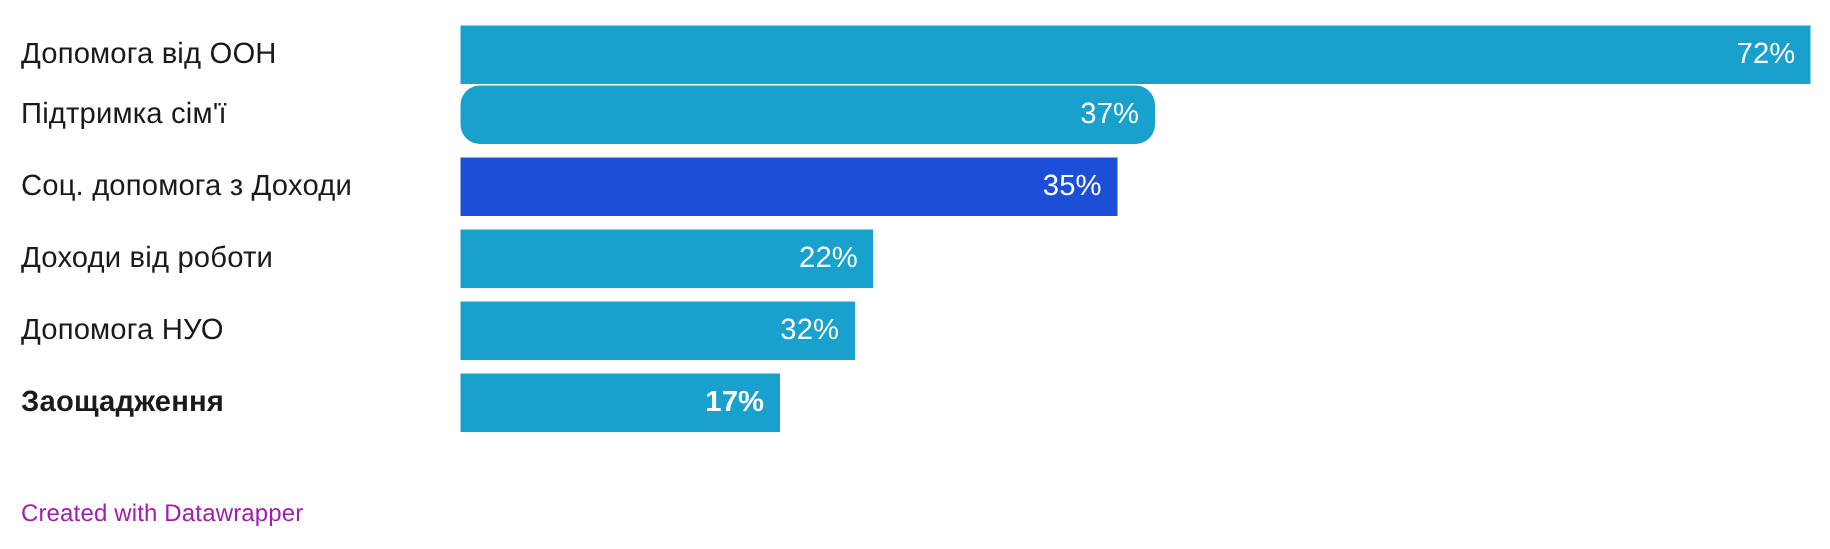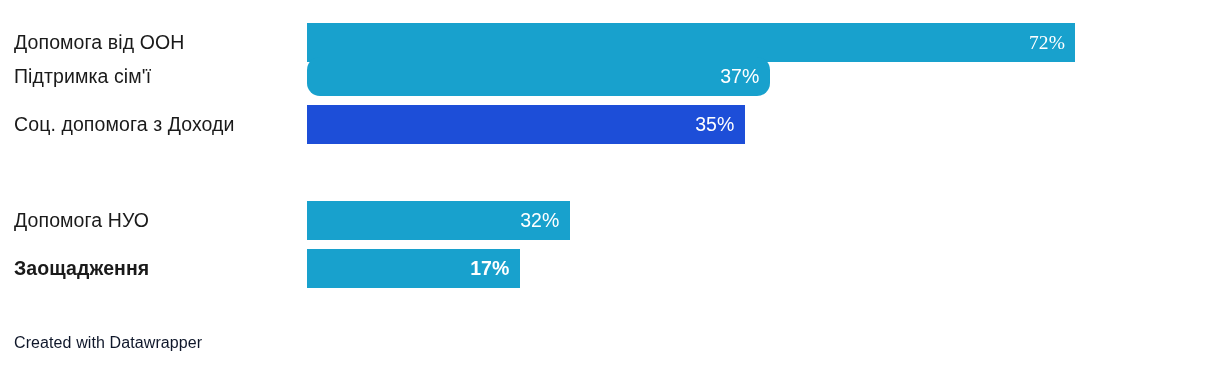--- a/index.html
+++ b/index.html
@@ -76,54 +76,62 @@
     line-height: 39px;
     white-space: nowrap;
     letter-spacing: 0.1px;
   }
 
   
   #chart-footer {
     position: absolute;
     left: 14px;
     top: 332px;
-    color: #0f172a;
+    color: #a21caf;
     font-size: 16px;
     line-height: 22px;
     white-space: nowrap;
     letter-spacing: 0.1px;
   }
 </style>
 </head>
 <body>
 
 <div id="chart-root">
 
   <div id="bars-area">
-      <div class="bar-row" style="top: 23px;">
+      <div class="bar-row" style="top: 17px;">
         <div class="bar-label">Допомога від ООН</div>
-        <div class="bar-track" style="width: 768px; font-family: Liberation Serif, serif;">
+        <div class="bar-track" style="width: 900px;">
           <div class="bar-fill" style="width: 100%; background: rgb(24, 161, 205);">
             <span class="bar-value">72%</span>
           </div>
         </div>
       </div>
       <div class="bar-row" style="top: 57px;">
         <div class="bar-label">Підтримка сім'ї</div>
         <div class="bar-track" style="width: 462.5px;">
           <div class="bar-fill" style="width: 100%; background: rgb(24, 161, 205); border-radius: 13px;">
             <span class="bar-value">37%</span>
           </div>
         </div>
       </div>
       <div class="bar-row" style="top: 105px;">
         <div class="bar-label">Соц. допомога з Доходи</div>
         <div class="bar-track" style="width: 437.5px;">
           <div class="bar-fill" style="width: 100%; background: #1d4ed8;">
             <span class="bar-value">35%</span>
+          </div>
+        </div>
+      </div>
+      <div class="bar-row" style="top: 153px;">
+        <div class="bar-label">Доходи від роботи</div>
+        <div class="bar-track" style="width: 275px;">
+          <div class="bar-fill" style="width: 100%; background: rgb(24, 161, 205);">
+            <span class="bar-value">22%</span>
           </div>
         </div>
       </div>
       <div class="bar-row" style="top: 201px;">
         <div class="bar-label">Допомога НУО</div>
         <div class="bar-track" style="width: 262.5px;">
           <div class="bar-fill" style="width: 100%; background: rgb(24, 161, 205);">
             <span class="bar-value">32%</span>
           </div>
         </div>

